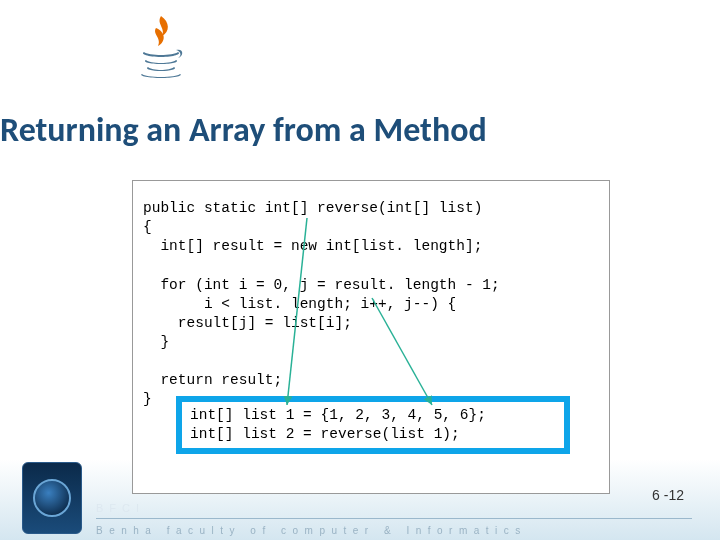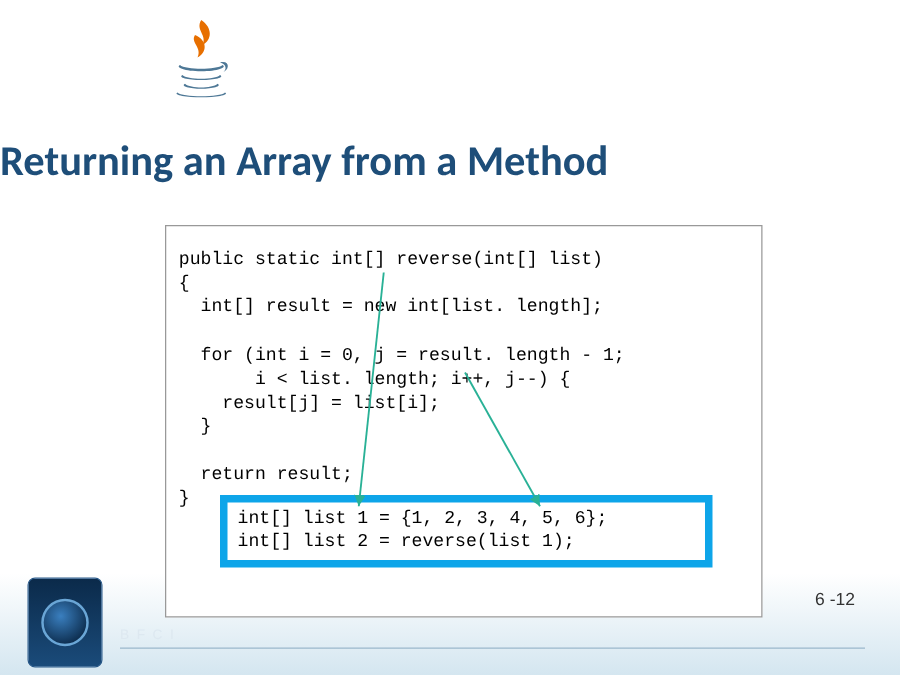--- a/index.html
+++ b/index.html
@@ -61,21 +61,21 @@
   .arrows {
     position: absolute;
     top: 180px;
     left: 132px;
     width: 478px;
     height: 260px;
     pointer-events: none;
   }
   .page-num {
     position: absolute;
-    bottom: 53px;
+    bottom: 37px;
     right: 36px;
     font-size: 14px;
     color: #333;
     margin-top: 48px;
   }
   .footer {
     position: absolute;
     bottom: 0;
     left: 0;
     width: 720px;
@@ -172,13 +172,14 @@
 </svg>
 
 <div class="page-num">6 -12</div>
 
 <div class="footer">
   <div class="footer-badge">
     <div class="inner"></div>
   </div>
   <div class="footer-bfci">BFCI</div>
   <div class="footer-line"></div>
+  <div class="footer-text">Benha faculty of computer &amp; Informatics</div>
 </div>
 
 </body></html>

